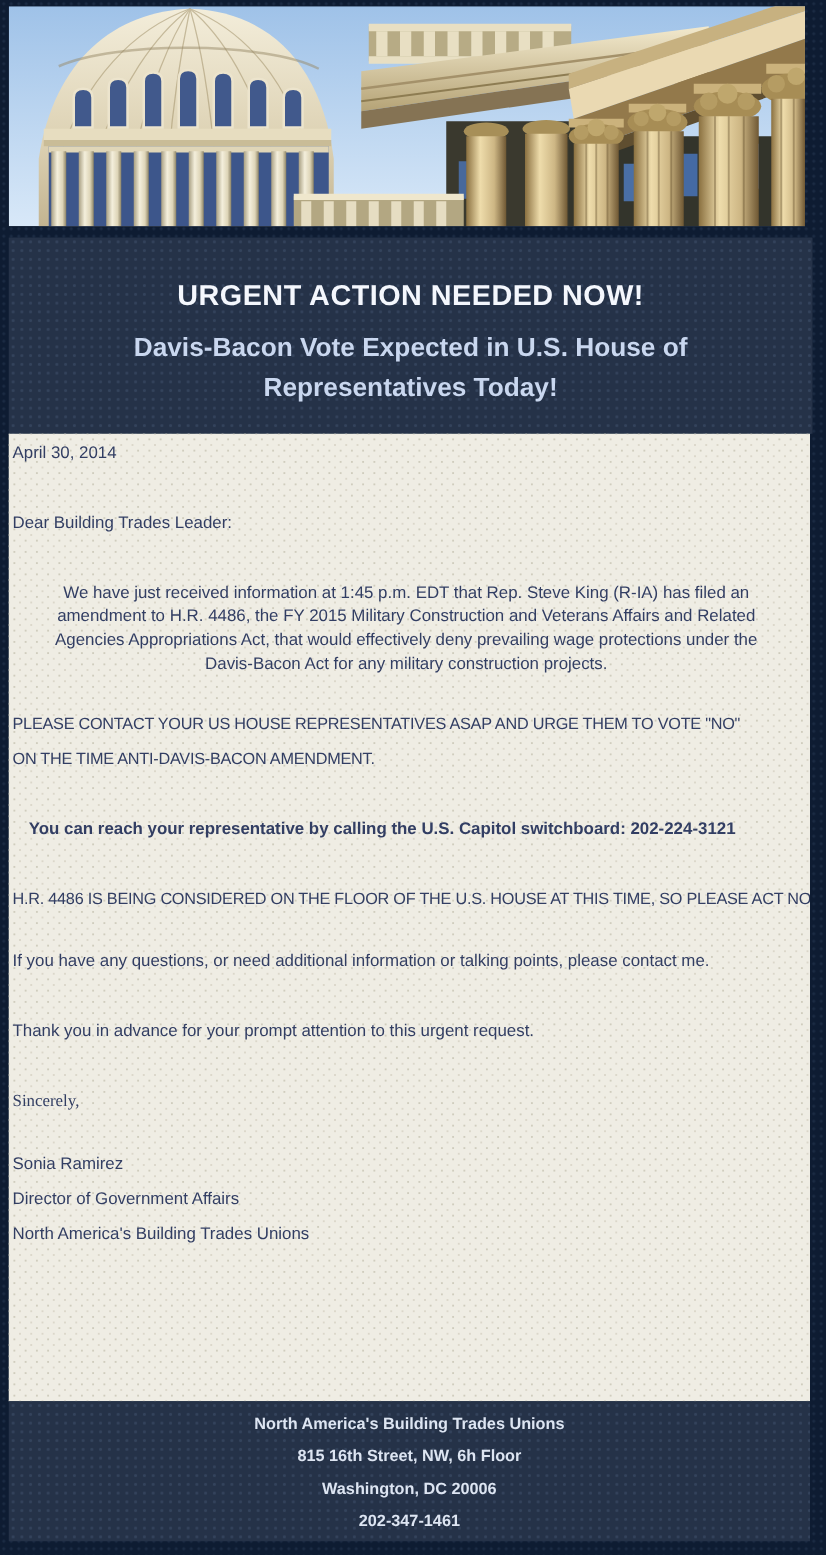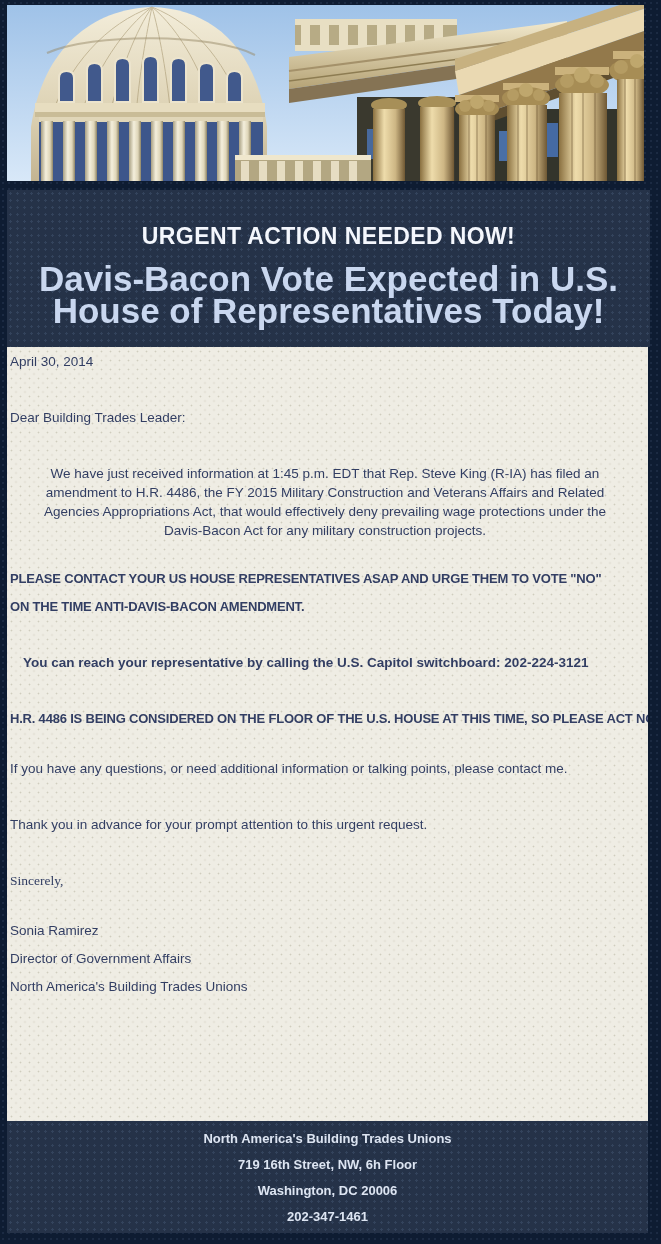--- a/index.html
+++ b/index.html
@@ -28,42 +28,42 @@
     padding-top: 32px;
   }
   .banner h1 {
     margin: 0 0 13px 0;
     font-size: 23px; line-height: 28px;
     font-weight: bold; letter-spacing: .4px;
     color: #f4f7fd;
   }
   .banner h2 {
     margin: 0; padding: 0 30px;
-    font-size: 35px; line-height: 32px;
+    font-size: 21px; line-height: 32px;
     font-weight: bold;
     color: #c9d7ef;
   }
 
   .letter {
     width: 641px; height: 774px;
     overflow: hidden;
     background-color: #efede4;
     background-image:
       radial-gradient(#d0cdbe 0.8px, transparent 1.1px),
       radial-gradient(#dbd7ca 0.8px, transparent 1.1px);
     background-size: 9px 9px, 9px 9px;
     background-position: 0 0, 4.5px 4.5px;
     color: #323e63;
     font-size: 13.5px; line-height: 19px;
     padding: 5px 8px 0 3px;
   }
   .letter p { margin: 0 0 37px 0; }
   .letter p.pre   { white-space: pre; }
   .letter p.b     { font-weight: bold; margin-left: 13px; }
-  .letter p.caps  { font-weight: bold; font-size: 13px; letter-spacing: -0.2px; white-space: nowrap; }
+  .letter p.caps  { font-weight: normal; font-size: 13px; letter-spacing: -0.2px; white-space: nowrap; }
   .letter p.tight { margin-bottom: 9px; }
   .letter p.m29   { margin-bottom: 29px; text-align: center; }
   .letter p.m31   { margin-bottom: 31px; }
   .letter p.m66   { margin-bottom: 31px; font-family: Liberation Serif, serif; }
   .sig p { margin: 0 0 9px 0; }
 
   .footer {
     width: 641px; height: 112px;
     background-color: #253248;
     background-image: radial-gradient(rgba(150,180,225,.13) 1px, transparent 1.3px);
@@ -273,18 +273,18 @@
     <p class="m66">Sincerely,</p>
     <div class="sig">
       <p>Sonia Ramirez</p>
       <p>Director of Government Affairs</p>
       <p>North America's Building Trades Unions</p>
     </div>
   </div>
 
   <div class="footer">
     <div>North America's Building Trades Unions</div>
-    <div>719 16th Street, NW, 6h Floor</div>
+    <div>815 16th Street, NW, 6h Floor</div>
     <div>Washington, DC 20006</div>
     <div>202-347-1461</div>
   </div>
 
 </div>
 
 </body></html>

